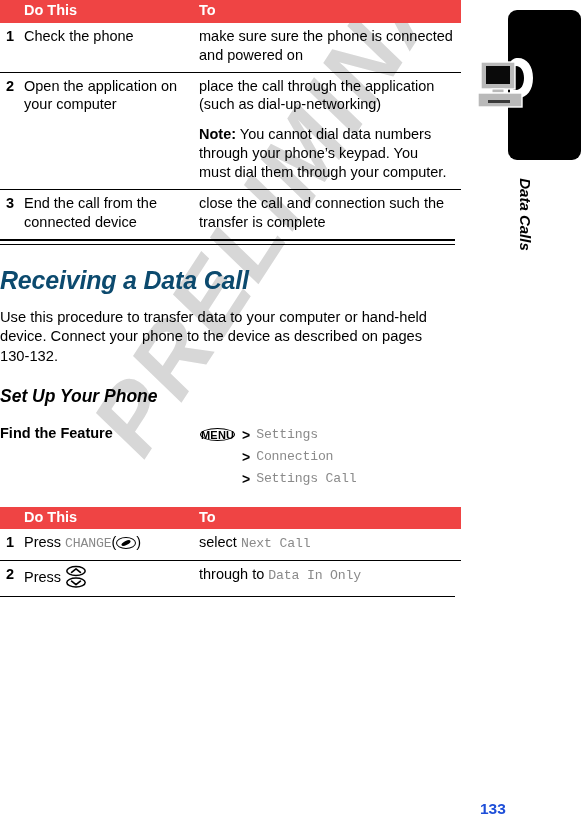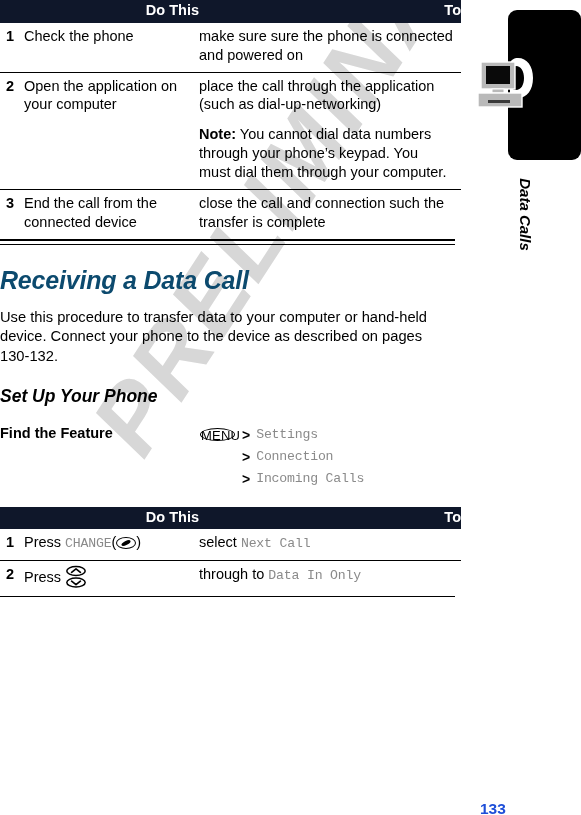--- a/index.html
+++ b/index.html
@@ -50,25 +50,25 @@
     z-index: 2;
   }
 
   
   .proc-table {
     width: 455px;
     border-collapse: collapse;
     table-layout: fixed;
   }
   .proc-table .hdr th {
-    background: #0f172a;
+    background: #ef4444;
     color: #ffffff;
     font-size: 14.5px;
     font-weight: bold;
-    text-align: right;
+    text-align: left;
     padding: 3px 0 4px 0;
     line-height: 1.1;
     border: none;
   }
   .hdr-num { width: 18px; padding-left: 6px !important; }
   .hdr-do  { width: 175px; }
   .hdr-to  { width: 262px; }
 
   .proc-table td {
     vertical-align: top;
@@ -152,22 +152,22 @@
     align-items: center;
     height: 22px;
     white-space: nowrap;
   }
   .menu-key {
     display: inline-block;
     width: 35px;
     height: 13px;
     border: 1.6px solid #000;
     border-radius: 50%;
-    font-size: 13px;
-    font-weight: normal;
+    font-size: 11px;
+    font-weight: bold;
     line-height: 13px;
     text-align: center;
     letter-spacing: 0.2px;
     color: #000;
     box-sizing: border-box;
     margin-right: 7px;
   }
   .menu-spacer { display: inline-block; width: 42px; }
   .gt {
     font-size: 14px;
@@ -317,21 +317,21 @@
           <span class="disp">Settings</span>
         </div>
         <div class="fff-row">
           <span class="menu-spacer"></span>
           <span class="gt">&gt;</span>
           <span class="disp">Connection</span>
         </div>
         <div class="fff-row">
           <span class="menu-spacer"></span>
           <span class="gt">&gt;</span>
-          <span class="disp">Incoming Calls</span>
+          <span class="disp">Settings Call</span>
         </div>
       </div>
     </div>
 
     <div style="margin-top:17px;">
       <table class="proc-table">
         <tbody>
             <tr class="hdr">
           <th class="hdr-num"></th>
           <th class="hdr-do">Do This</th>

